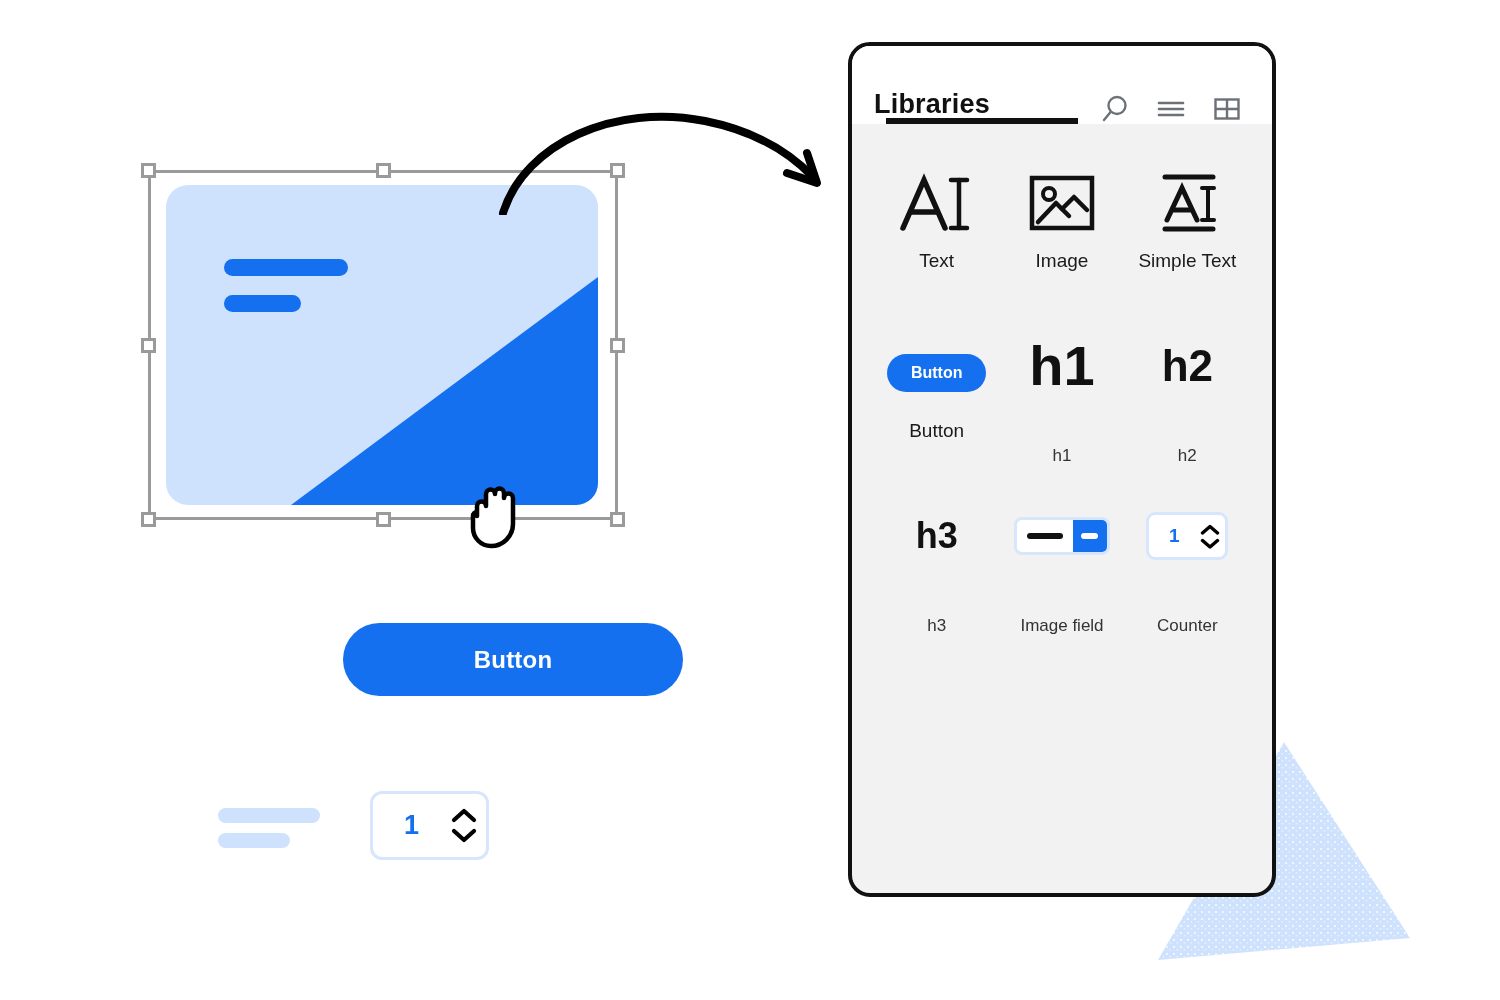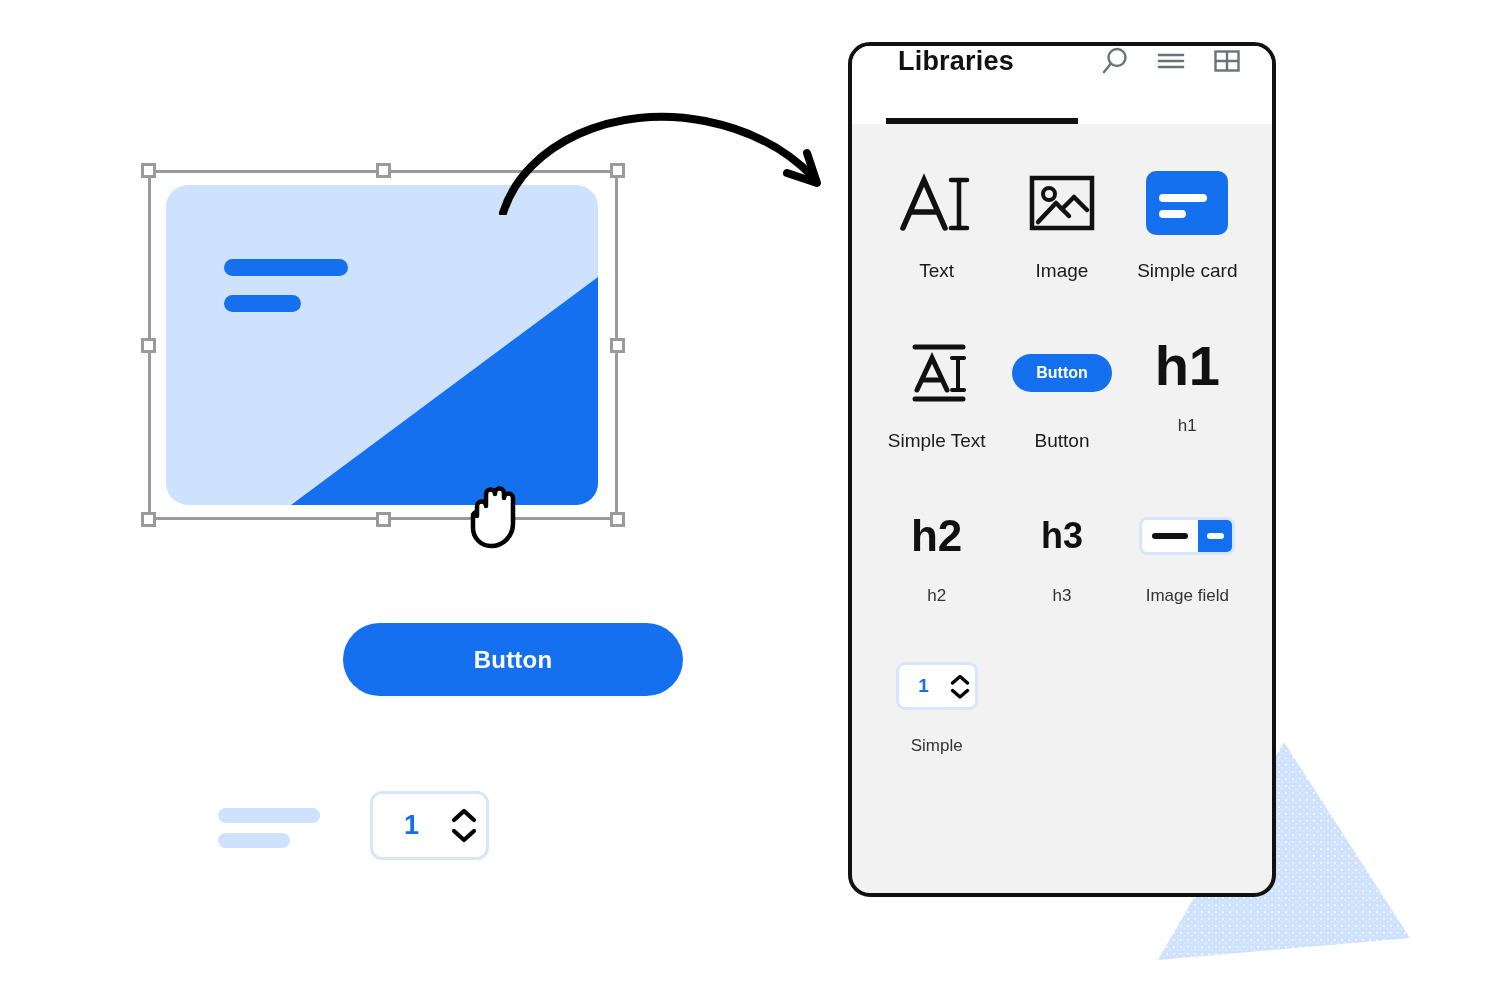--- a/index.html
+++ b/index.html
@@ -94,21 +94,21 @@
   
   .panel {
     position: absolute; left: 848px; top: 42px;
     width: 428px; height: 855px;
     background: #f2f2f2;
     border: 4px solid #111111; border-radius: 22px;
     overflow: hidden;
   }
   .panel-header {
     position: relative; height: 78px; background: #ffffff;
-    display: flex; align-items: flex-start; padding: 0 30px 0 46px;
+    display: flex; align-items: flex-end; padding: 0 30px 0 22px;
   }
   .panel-title {
     font-size: 27px; font-weight: bold; color: #111111; letter-spacing: .2px;
     position: relative; padding-bottom: 4px;
   }
   .title-underline {
     position: absolute; left: 34px; bottom: 0;
     width: 192px; height: 6px; background: #111111;
   }
   .header-icons { margin-left: auto; display: flex; align-items: center; gap: 26px; }
@@ -127,24 +127,24 @@
   }
   .cell {
     height: 170px; display: flex; flex-direction: column;
     align-items: center; justify-content: flex-start; padding-top: 14px;
     cursor: pointer;
   }
   .cell .thumb {
     height: 86px; display: flex; align-items: center; justify-content: center;
   }
   .cell .cap {
-    margin-top: 14px; font-size: 19px; color: #1a1a1a;
+    margin-top: 4px; font-size: 19px; color: #1a1a1a;
     text-align: center; line-height: 1.18; max-width: 112px;
   }
-  .cell.hrow { height: 150px; }
+  .cell.hrow { height: 150px; justify-content: space-between; }
   .cell.hrow .thumb { height: 72px; }
   .cell.hrow .cap { font-size: 17px; color: #333; }
 
   
   .th-simplecard {
     width: 82px; height: 64px; background: #1570f0; border-radius: 10px;
     position: relative;
   }
   .th-simplecard i { position: absolute; background: #ffffff; border-radius: 5px; display:block; }
   .th-simplecard i.l1 { left: 13px; top: 23px; width: 48px; height: 8px; }
@@ -290,29 +290,20 @@
           <svg width="66" height="56" viewBox="0 0 66 56">
             <rect x="3" y="3" width="60" height="50" fill="none" stroke="#111" stroke-width="4.5"></rect>
             <circle cx="20" cy="19" r="6" fill="none" stroke="#111" stroke-width="4"></circle>
             <path d="M9 47 L27 28 L40 41" fill="none" stroke="#111" stroke-width="4.5" stroke-linecap="round" stroke-linejoin="round"></path>
             <path d="M33 34 L45 22 L58 35" fill="none" stroke="#111" stroke-width="4.5" stroke-linecap="round" stroke-linejoin="round"></path>
           </svg>
         </div>
         <div class="cap">Image</div>
       </div>
 
-      <div class="cell">
-        <div class="thumb">
-          <span class="th-simplecard">
-              <i class="l1"></i>
-              <i class="l2"></i>
-            </span>
-        </div>
-        <div class="cap">Simple card</div>
-      </div>
 
       <div class="cell">
         <div class="thumb">
           <svg width="72" height="62" viewBox="0 0 72 62">
             <line x1="14" y1="5" x2="62" y2="5" stroke="#111" stroke-width="5" stroke-linecap="round"></line>
             <line x1="14" y1="57" x2="62" y2="57" stroke="#111" stroke-width="5" stroke-linecap="round"></line>
             <path d="M16 48 L31 16 L46 48" fill="none" stroke="#111" stroke-width="5" stroke-linecap="round"></path>
             <line x1="23" y1="38" x2="39" y2="38" stroke="#111" stroke-width="5" stroke-linecap="round"></line>
             <line x1="57" y1="16" x2="57" y2="48" stroke="#111" stroke-width="4" stroke-linecap="round"></line>
             <line x1="51" y1="16" x2="63" y2="16" stroke="#111" stroke-width="4" stroke-linecap="round"></line>
@@ -372,18 +363,18 @@
             <span class="spin">
               <svg width="20" height="11" viewBox="0 0 20 11">
                 <path d="M2.5 9 L10 2.5 L17.5 9" fill="none" stroke="#000" stroke-width="3.4" stroke-linecap="round" stroke-linejoin="round"></path>
               </svg>
               <svg width="20" height="11" viewBox="0 0 20 11">
                 <path d="M2.5 2.5 L10 9 L17.5 2.5" fill="none" stroke="#000" stroke-width="3.4" stroke-linecap="round" stroke-linejoin="round"></path>
               </svg>
             </span>
           </span>
         </div>
-        <div class="cap">Simple</div>
+        <div class="cap">Counter</div>
       </div>
 
     </div>
   </div>
 </div>
 
 </body></html>

